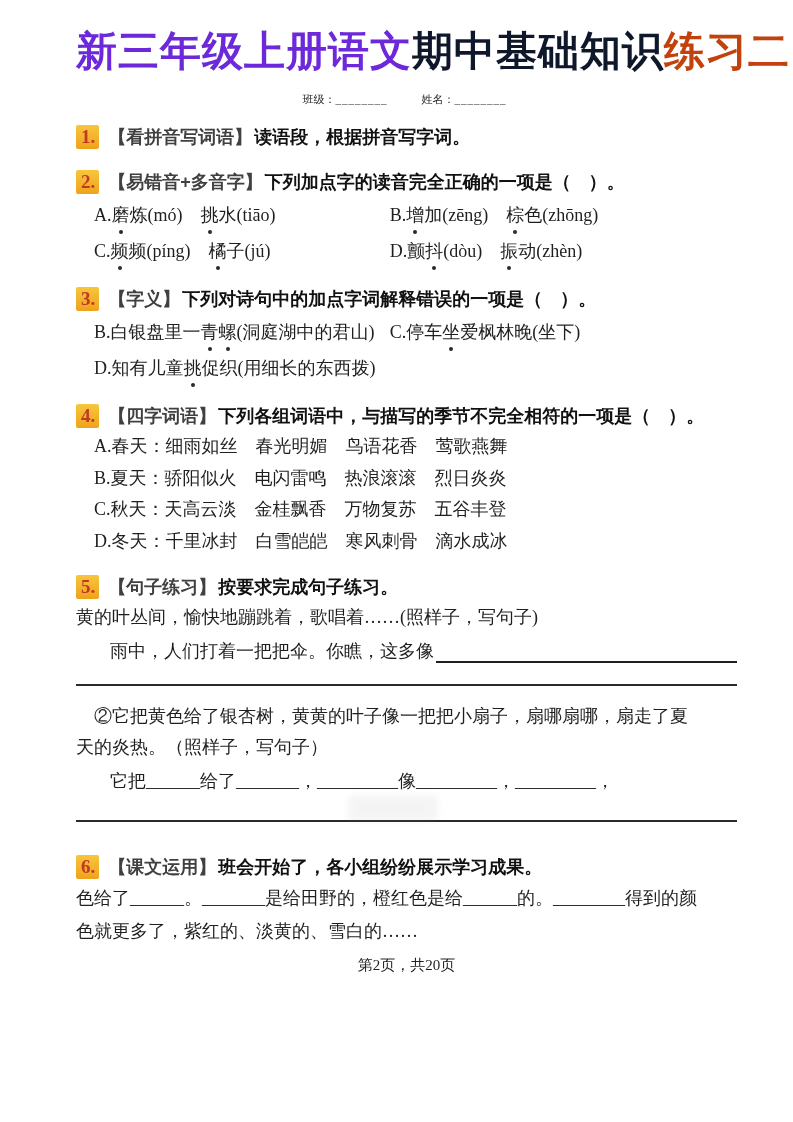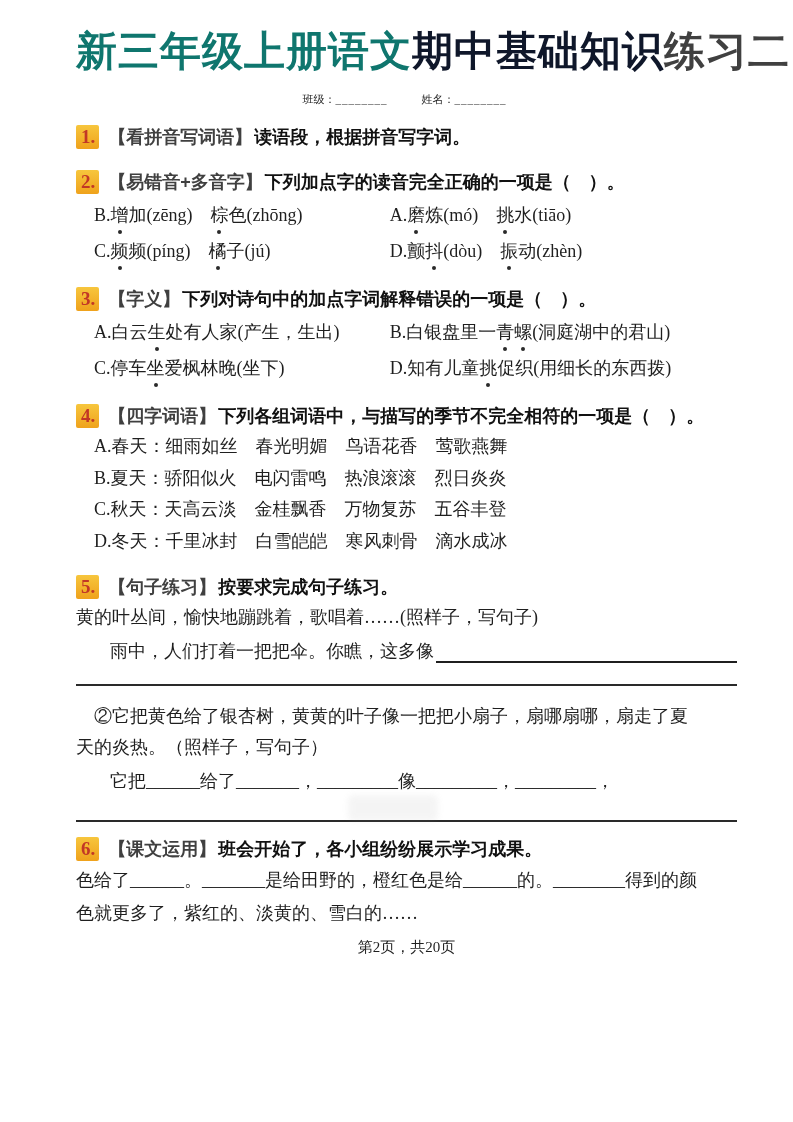--- a/index.html
+++ b/index.html
@@ -17,23 +17,23 @@
   
   .title {
     text-align:center;
     font-family:"Liberation Sans", sans-serif;
     font-weight:bold;
     font-size:41px;
     letter-spacing:1px;
     line-height:1.25;
     white-space:nowrap;
   }
-  .title .t-black { color:#0f766e; }
+  .title .t-black { color:#6d28d9; }
   .title .t-blue  { color:#0f172a; }
-  .title .t-red   { color:#404040;font-family:Liberation Mono, monospace; }
+  .title .t-red   { color:#c2410c;font-family:Liberation Mono, monospace; }
   
   .id-row {
     margin-top:12px;
     text-align:center;
     font-size:11px;
     padding-right:4px;
   }
   .id-row .blank { letter-spacing:1px; }
   .id-row .gap { display:inline-block; width:34px; }
   
@@ -143,34 +143,33 @@
       <span class="tag">【看拼音写词语】</span><span>读语段，根据拼音写字词。</span>
     </div>
   </div>
 
   <div class="section">
     <div class="sec-header">
       <span class="num-badge">2.</span>
       <span class="tag">【易错音+多音字】</span><span>下列加点字的读音完全正确的一项是（　）。</span>
     </div>
     <div class="opt-grid">
+      <div><span>A.</span><span class="dot-under">磨</span><span>炼(mó)　</span><span class="dot-under">挑</span><span>水(tiāo)</span></div>
       <div><span>B.</span><span class="dot-under">增</span><span>加(zēng)　</span><span class="dot-under">棕</span><span>色(zhōng)</span></div>
-      <div><span>A.</span><span class="dot-under">磨</span><span>炼(mó)　</span><span class="dot-under">挑</span><span>水(tiāo)</span></div>
       <div><span>C.</span><span class="dot-under">频</span><span>频(píng)　</span><span class="dot-under">橘</span><span>子(jú)</span></div>
       <div><span>D.颤</span><span class="dot-under">抖</span><span>(dòu)　</span><span class="dot-under">振</span><span>动(zhèn)</span></div>
     </div>
   </div>
 
   <div class="section">
     <div class="sec-header">
       <span class="num-badge">3.</span>
       <span class="tag">【字义】</span><span>下列对诗句中的加点字词解释错误的一项是（　）。</span>
     </div>
     <div class="opt-grid">
-      <div><span>A.白云</span><span class="dot-under">生</span><span>处有人家(产生，生出)</span></div>
       <div><span>B.白银盘里一</span><span class="dot-under">青</span><span class="dot-under">螺</span><span>(洞庭湖中的君山)</span></div>
       <div><span>C.停车</span><span class="dot-under">坐</span><span>爱枫林晚(坐下)</span></div>
       <div><span>D.知有儿童</span><span class="dot-under">挑</span><span>促织(用细长的东西拨)</span></div>
     </div>
   </div>
 
   <div class="section">
     <div class="sec-header">
       <span class="num-badge">4.</span>
       <span class="tag">【四字词语】</span><span>下列各组词语中，与描写的季节不完全相符的一项是（　）。</span>
@@ -203,21 +202,21 @@
   <div class="section">
     <div class="body">
       <div class="indent1">②它把黄色给了银杏树，黄黄的叶子像一把把小扇子，扇哪扇哪，扇走了夏</div>
       <div>天的炎热。（照样子，写句子）</div>
       <div class="answer-text">它把______给了_______，_________像_________，_________，</div>
     </div>
   </div>
 
   <hr class="divider" style="margin-top:22px;">
 
-  <div class="section" style="margin-top:12px;">
+  <div class="section" style="margin-top:30px;">
     <div class="sec-header">
       <span class="num-badge">6.</span>
       <span class="tag">【课文运用】</span><span>班会开始了，各小组纷纷展示学习成果。</span>
     </div>
     <div class="body" style="line-height:33px;">
       <div>色给了______。_______是给田野的，橙红色是给______的。________得到的颜</div>
       <div>色就更多了，紫红的、淡黄的、雪白的……</div>
     </div>
   </div>
 

